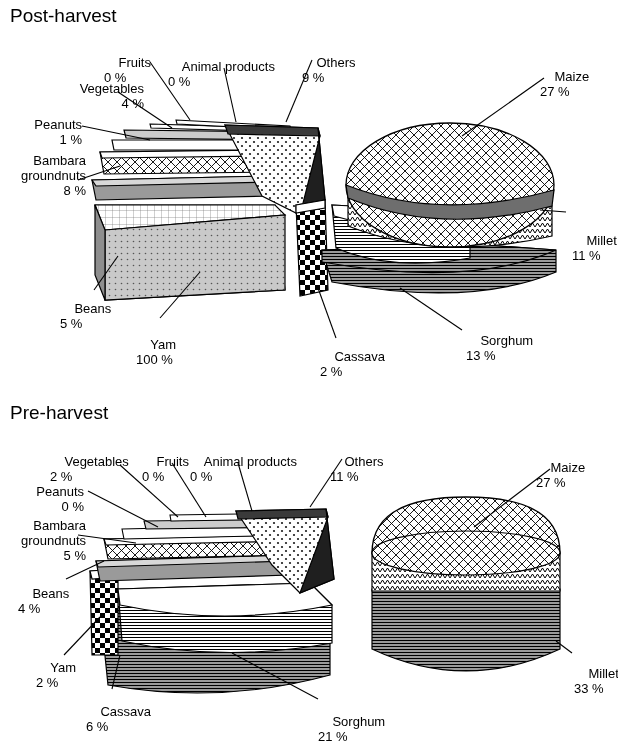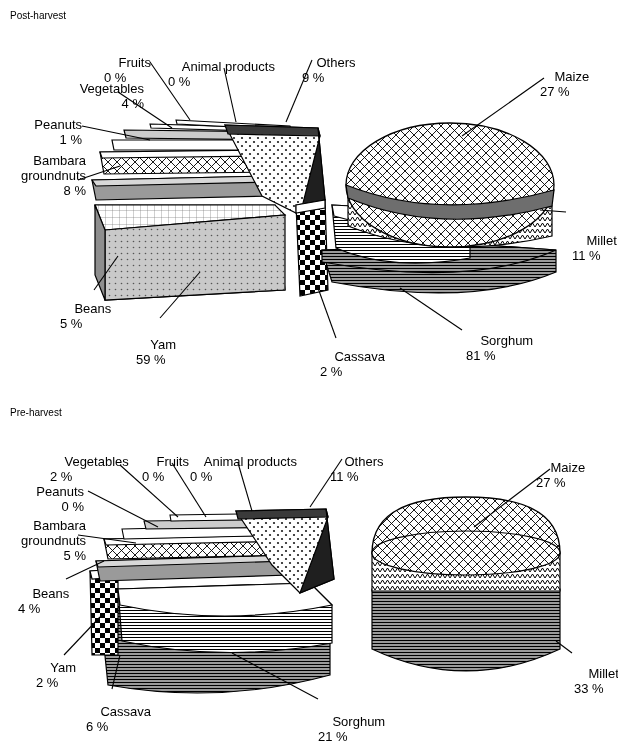--- a/index.html
+++ b/index.html
@@ -18,21 +18,21 @@
   .panel {
     position: absolute;
     left: 0;
     width: 618px;
   }
   #panel-post { top: 0; height: 385px; }
   #panel-pre  { top: 393px; height: 362px; padding-left: 28px; }
 
   .panel-title {
     position: absolute;
-    font-size: 10px;
+    font-size: 19px;
     line-height: 15px;
     white-space: nowrap;
   }
   .lbl {
     position: absolute;
     font-size: 13px;
     line-height: 15px;
     white-space: pre;
   }
   .lbl .val { display: block; }
@@ -176,27 +176,27 @@
   <div class="lbl endalign" style="left:0px; top:138px; width:86px;">
     <span>Bambara</span><span class="val">groundnuts</span><span class="val">8 %</span>
   </div>
   <div class="lbl" style="left:572px; top:218px;">
     <span>Millet</span><span class="val">11 %</span>
   </div>
   <div class="lbl" style="left:60px; top:286px;">
     <span>Beans</span><span class="val">5 %</span>
   </div>
   <div class="lbl" style="left:136px; top:322px;">
-    <span>Yam</span><span class="val">59 %</span>
+    <span>Yam</span><span class="val">100 %</span>
   </div>
   <div class="lbl" style="left:320px; top:334px;">
     <span>Cassava</span><span class="val">2 %</span>
   </div>
   <div class="lbl" style="left:466px; top:318px;">
-    <span>Sorghum</span><span class="val">81 %</span>
+    <span>Sorghum</span><span class="val">13 %</span>
   </div>
 </div>
 
 <div class="sep"></div>
 
 <div class="panel" id="panel-pre">
 
   <div class="panel-title" style="left:10px; top:12px;">Pre-harvest</div>
 
   <svg class="art" width="618" height="362" viewBox="0 0 618 362">

